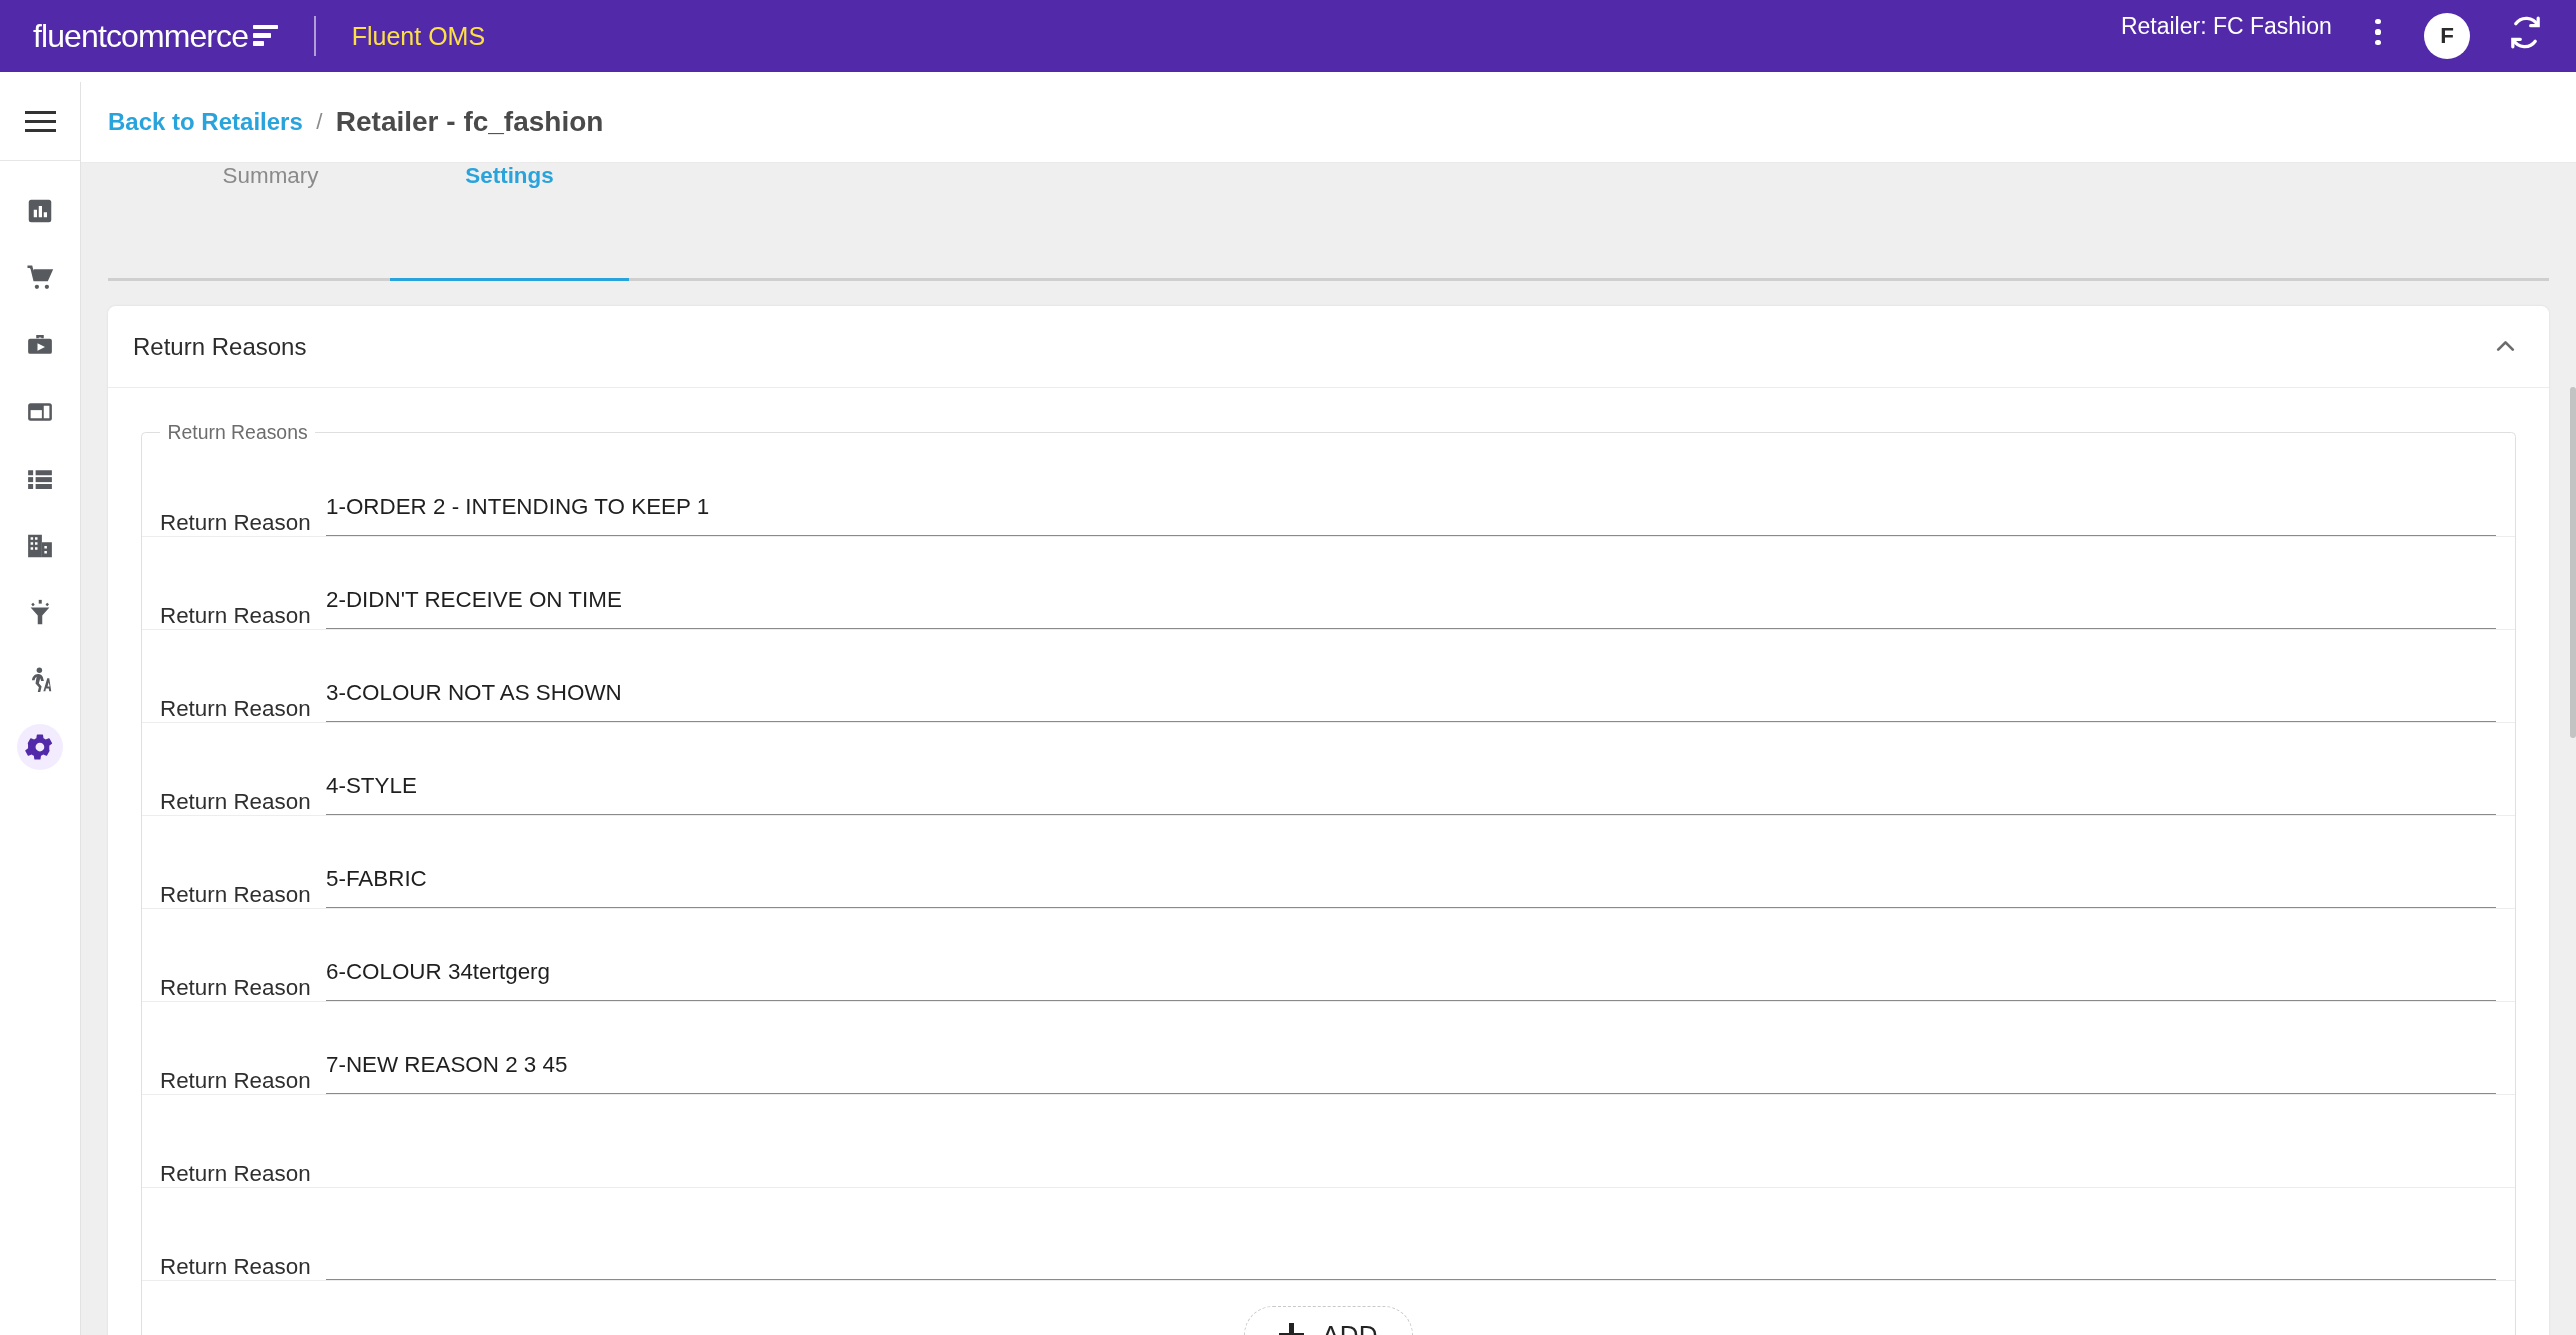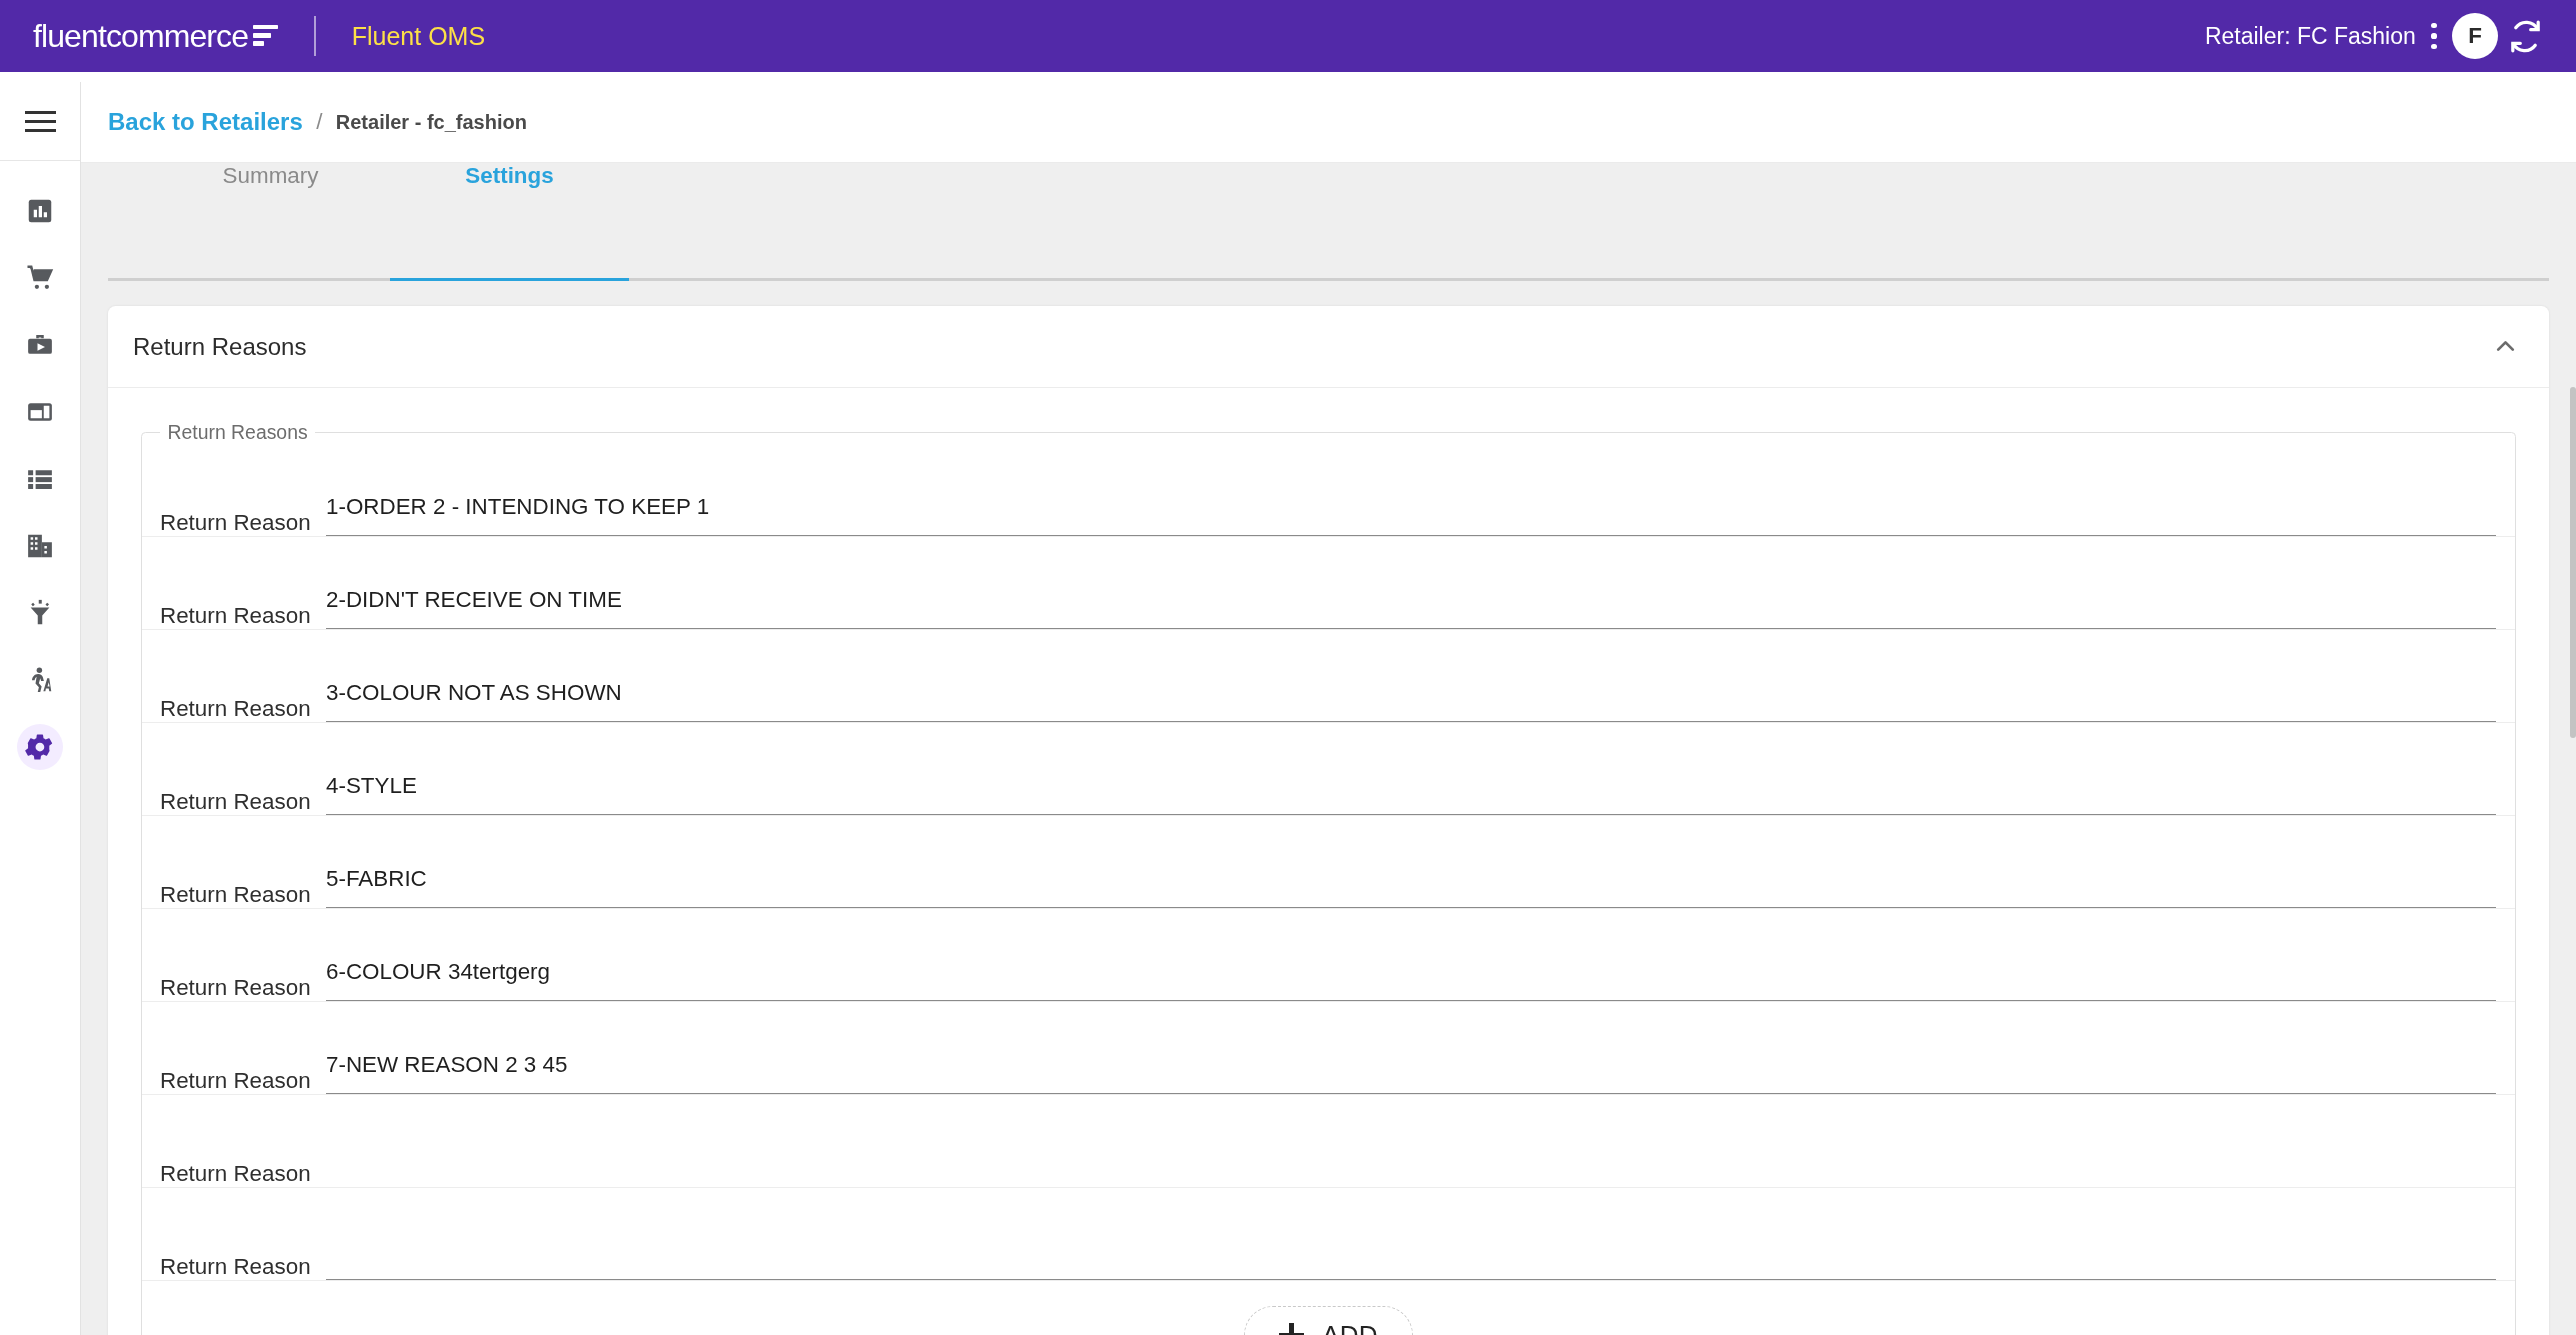--- a/index.html
+++ b/index.html
@@ -32,22 +32,22 @@
   .logo-mark i:nth-child(1) { width: 25px; }
   .logo-mark i:nth-child(2) { width: 18px; }
   .logo-mark i:nth-child(3) { width: 10.4px; }
   .brand-divider {
     width: 1.5px; height: 40px; background: rgba(255,255,255,.55);
     margin: 0 36px;
   }
   .app-title { color: #fde047; font-size: 25px; font-weight: 400; white-space: nowrap; }
 
   .topbar-right {
-    margin-left: auto; display: flex; align-items: center;
-    padding-right: 31px; gap: 8px;
+    margin-left: auto; display: flex; 
+    padding-right: 31px; gap: 36px;
   }
   .retailer-label { color: #ffffff; font-size: 23px; font-weight: 400; white-space: nowrap; }
   .kebab { display: flex; flex-direction: column; gap: 5.2px; padding: 6px 7.5px; cursor: pointer; }
   .kebab span { width: 5.2px; height: 5.2px; border-radius: 50%; background: #fff; display: block; }
   .avatar {
     width: 46px; height: 46px; border-radius: 50%;
     background: #ffffff; color: #2b2b2b;
     display: flex; align-items: center; justify-content: center;
     font-size: 22.4px; font-weight: 700; cursor: pointer;
   }
@@ -94,21 +94,21 @@
     background: #ffffff;
   }
 
   .crumbbar {
     height: 81px; background: #ffffff;
     display: flex; align-items: center; padding-left: 27px;
     border-bottom: 0.7px solid #ebebeb;
   }
   .crumb-link { color: #29A3DC; font-size: 24px; font-weight: 700; cursor: pointer; white-space: nowrap; }
   .crumb-sep { color: #8b8b8b; font-size: 22.4px; margin: 0 13.4px; }
-  .crumb-current { color: #4a4a4a; font-size: 20px; font-weight: 700; white-space: nowrap; }
+  .crumb-current { color: #4a4a4a; font-size: 28px; font-weight: 700; white-space: nowrap; }
 
   .content-bg {
     background: #efefef;
     height: 1173px;
     padding: 0 27px 0 27px;
     position: relative;
   }
 
   
   .tabs {

